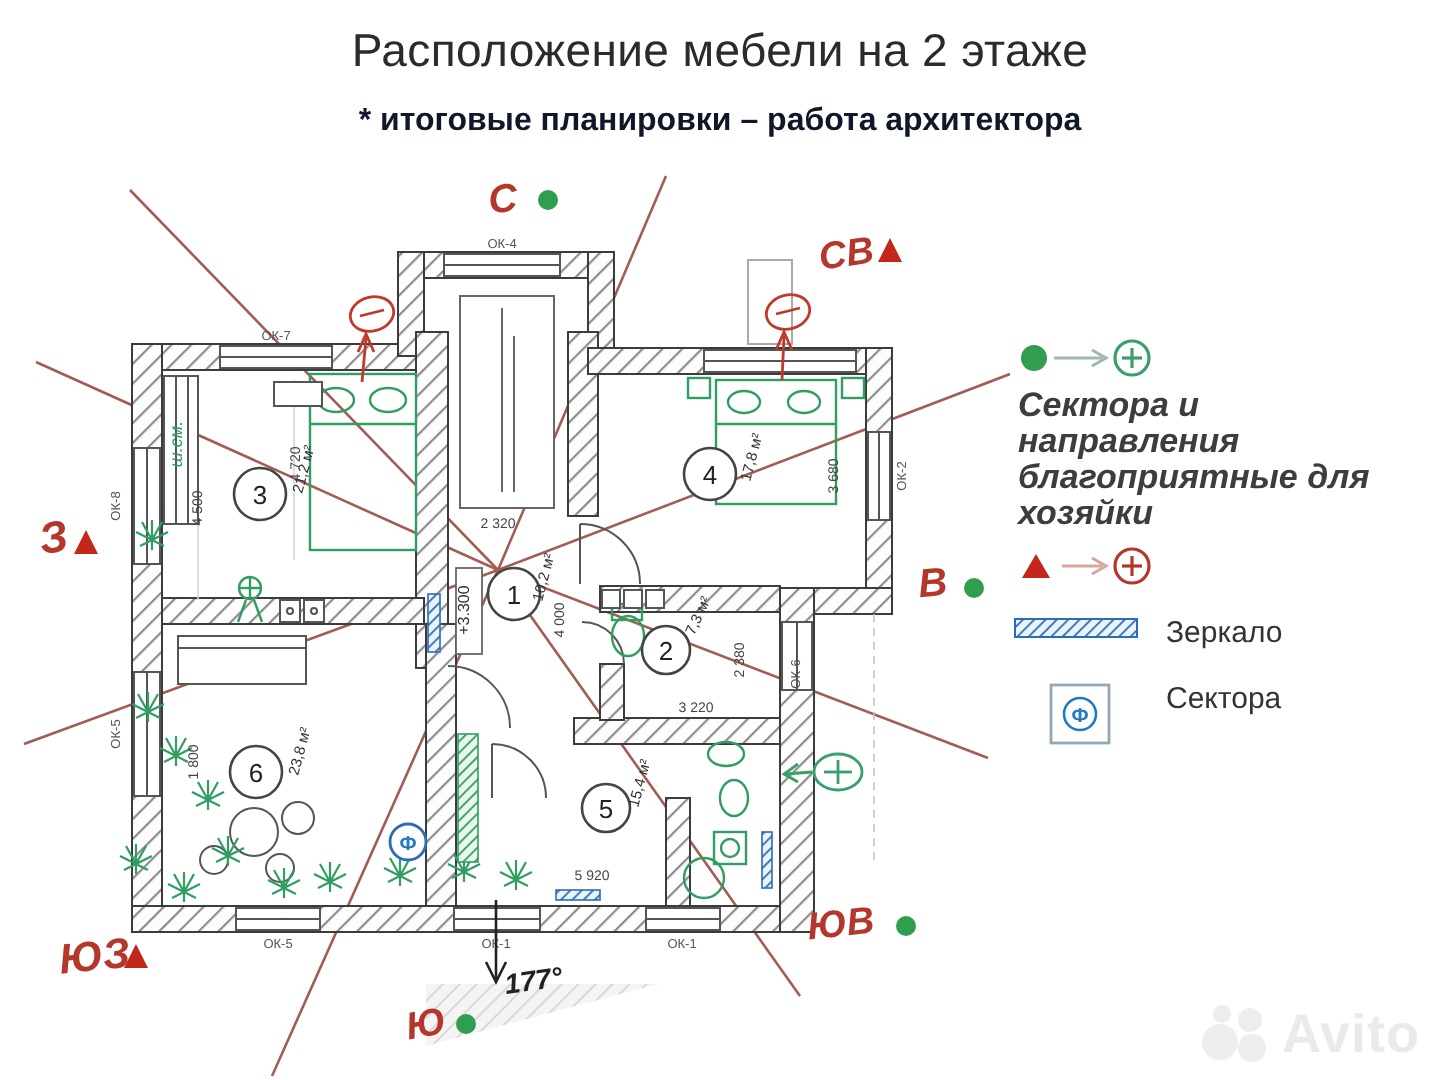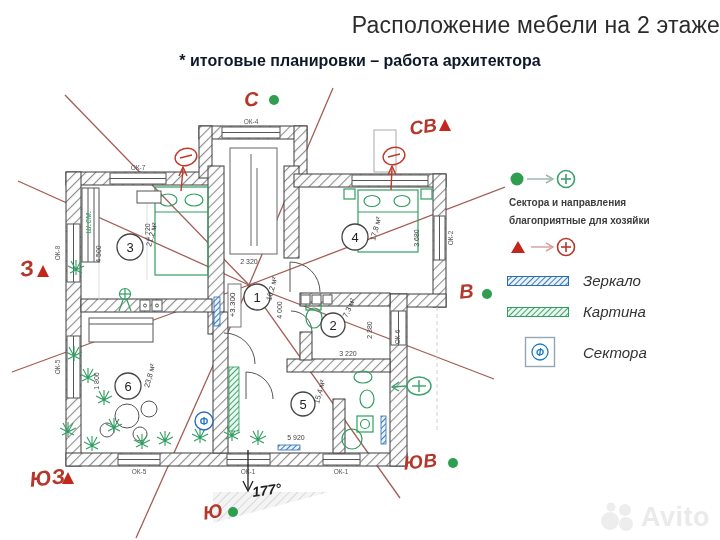--- a/index.html
+++ b/index.html
@@ -1,35 +1,35 @@
 <!DOCTYPE html>
 <html><head>
 <meta charset="utf-8">
 <style>
   html,body{margin:0;padding:0;}
   body{
     width:720px;height:540px;position:relative;overflow:hidden;
     background:#ffffff;font-family:"Liberation Sans",sans-serif;
   }
   .title{
-    position:absolute;top:12px;left:0;width:720px;text-align:right;
+    position:absolute;top:12px;left:0;width:720px;text-align:center;
     font-size:23px;color:#2b2b2b;letter-spacing:.2px;
   }
   .subtitle{
     position:absolute;top:52px;left:0;width:720px;text-align:center;
     font-size:16px;font-weight:bold;color:#0f172a;
   }
   .plan-wrap{position:absolute;left:0;top:85px;width:505px;height:455px;}
   .legend{position:absolute;left:507px;top:168px;width:206px;}
   .legend .sym-row{height:22px;display:flex;align-items:center;}
   .legend .txt{
-    font-size:10px;line-height:18px;font-weight:600;color:#3d3d3d;
-    margin:4px 0 6px 2px;width:195px;
-  }
-  .legend .flat-row{display:flex;align-items:center;margin-top:14px;font-style:italic;}
+    font-size:17px;line-height:18px;font-weight:600;color:#3d3d3d;
+    margin:4px 0 6px 2px;width:195px;font-style:italic;
+  }
+  .legend .flat-row{display:flex;align-items:flex-start;margin-top:14px;}
   .legend .flat-row .lab{font-size:15px;color:#333;margin-left:14px;}
   .watermark{
     position:absolute;right:10px;bottom:6px;display:flex;align-items:center;
     color:#eaeaea;font-weight:bold;font-size:27px;letter-spacing:.5px;
     user-select:none;
   }
   svg text{font-family:"Liberation Sans",sans-serif;}
   .hand{font-style:italic;font-weight:bold;}
 </style>
 </head>
@@ -360,32 +360,20 @@
         <pattern id="lbh" width="4" height="4" patternUnits="userSpaceOnUse" patternTransform="rotate(45)">
           <rect width="4" height="4" fill="#eaf2fb"></rect>
           <line x1="0" y1="0" x2="0" y2="4" stroke="#2e6fb3" stroke-width="1.8"></line>
         </pattern>
       </defs>
       <rect x="0.5" y="1.5" width="61" height="9" fill="url(#lbh)" stroke="#2b6cb8"></rect>
     </svg>
     <span class="lab">Зеркало</span>
   </div>
 
-  <div class="flat-row">
-    <svg width="62" height="12">
-      <defs>
-        <pattern id="lgh" width="4" height="4" patternUnits="userSpaceOnUse" patternTransform="rotate(45)">
-          <rect width="4" height="4" fill="#eaf7ee"></rect>
-          <line x1="0" y1="0" x2="0" y2="4" stroke="#2f9e60" stroke-width="1.8"></line>
-        </pattern>
-      </defs>
-      <rect x="0.5" y="1.5" width="61" height="9" fill="url(#lgh)" stroke="#2f9e60"></rect>
-    </svg>
-    <span class="lab">Картина</span>
-  </div>
 
   <div class="flat-row" style="margin-top:16px;">
     <svg width="62" height="32">
       <rect x="18.5" y="1.5" width="29" height="29" fill="#fff" stroke="#94a7b5" stroke-width="1.4"></rect>
       <circle cx="33" cy="16" r="8" fill="none" stroke="#1e7ac4" stroke-width="1.3"></circle>
       <text x="33" y="20" text-anchor="middle" font-size="10" font-weight="bold" fill="#1e7ac4">Ф</text>
     </svg>
     <span class="lab">Сектора</span>
   </div>
 </div>

